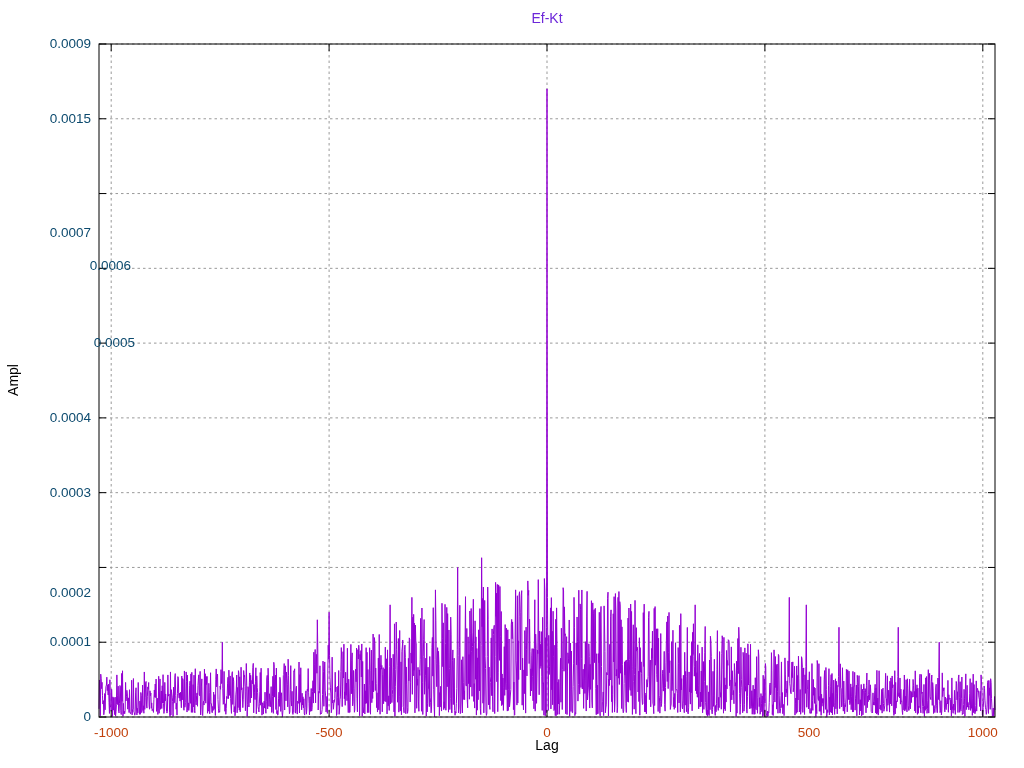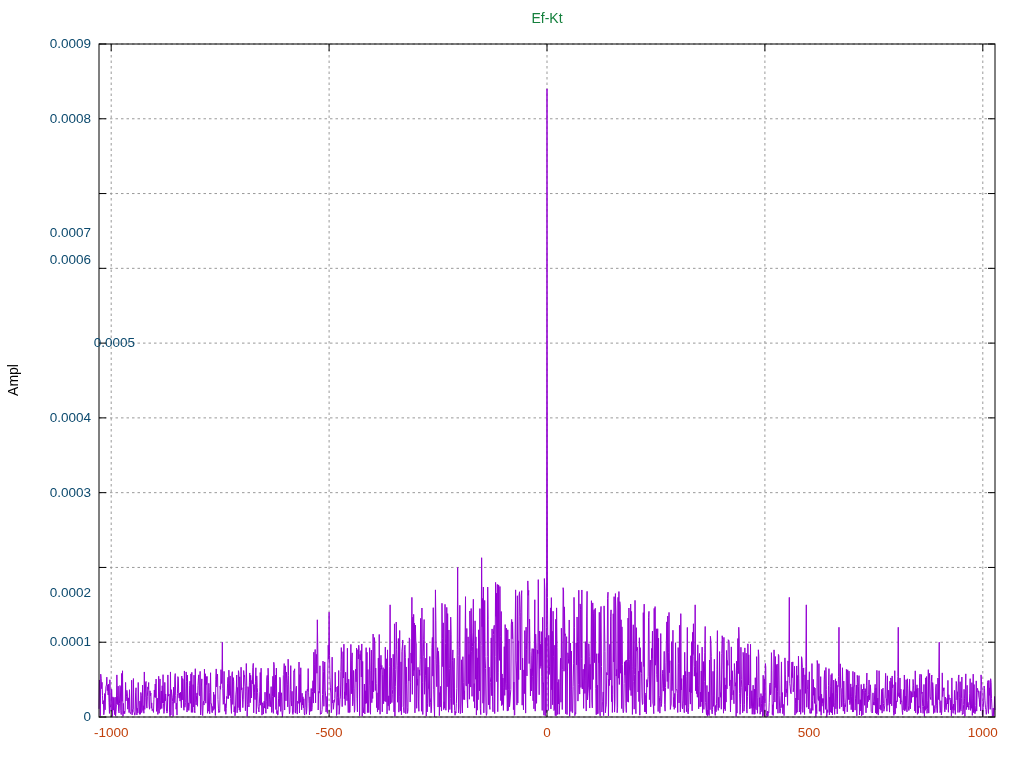--- a/index.html
+++ b/index.html
@@ -7,21 +7,21 @@
     position:relative;
     width:1024px;height:768px;
     background:#ffffff;
     font-family:"Liberation Sans", sans-serif;
     color:#000;
     overflow:hidden;
   }
   #plot-svg{position:absolute;left:0;top:0;}
   .chart-title{
     position:absolute;left:99px;top:10px;width:896px;
-    text-align:center;font-size:14px;color:#15803d;
+    text-align:center;font-size:14px;color:#6d28d9;
   }
   .x-axis-label{
     position:absolute;left:99px;top:737px;width:896px;
     text-align:center;font-size:14px;color:#000;
   }
   .y-axis-label{
     position:absolute;left:13px;top:380px;
     transform:translate(-50%,-50%) rotate(-90deg);
     white-space:nowrap;font-size:14px;color:#000;
   }
@@ -82,30 +82,31 @@
       <line x1="995" y1="268.33333333333337" x2="988" y2="268.33333333333337" stroke="#000" stroke-width="1"></line>
       <line x1="99" y1="193.55555555555554" x2="106" y2="193.55555555555554" stroke="#000" stroke-width="1"></line>
       <line x1="995" y1="193.55555555555554" x2="988" y2="193.55555555555554" stroke="#000" stroke-width="1"></line>
       <line x1="99" y1="118.77777777777771" x2="106" y2="118.77777777777771" stroke="#000" stroke-width="1"></line>
       <line x1="995" y1="118.77777777777771" x2="988" y2="118.77777777777771" stroke="#000" stroke-width="1"></line>
       <line x1="99" y1="44" x2="106" y2="44" stroke="#000" stroke-width="1"></line>
       <line x1="995" y1="44" x2="988" y2="44" stroke="#000" stroke-width="1"></line>
     </svg>
   <div class="chart-title">Ef-Kt</div>
   <div class="y-axis-label">Ampl</div>
+  <div class="x-axis-label">Lag</div>
   <div id="tick-labels">
       <div class="x-tick-label" style="left: 111.202px;">-1000</div>
       <div class="x-tick-label" style="left: 329.101px;">-500</div>
       <div class="x-tick-label" style="left: 547px;">0</div>
       <div class="x-tick-label" style="left: 764.899px; margin-left: 44px;">500</div>
       <div class="x-tick-label" style="left: 982.798px;">1000</div>
       <div class="y-tick-label" style="top: 709px;">0</div>
       <div class="y-tick-label" style="top: 634.222px;">0.0001</div>
       <div class="y-tick-label" style="top: 585px;">0.0002</div>
       <div class="y-tick-label" style="top: 484.667px;">0.0003</div>
       <div class="y-tick-label" style="top: 409.889px;">0.0004</div>
       <div class="y-tick-label" style="top: 335.111px; padding-left: 44px;">0.0005</div>
-      <div class="y-tick-label" style="top: 252px;">0.0006</div>
+      <div class="y-tick-label" style="top: 258px; padding-left: 40px;">0.0006</div>
       <div class="y-tick-label" style="top: 185.556px; margin-top: 39px;">0.0007</div>
-      <div class="y-tick-label" style="top: 110.778px;">0.0008</div>
+      <div class="y-tick-label" style="top: 110.778px;">0.0015</div>
       <div class="y-tick-label" style="top: 36px;">0.0009</div>
     </div>
 </div>
 
 </body></html>

